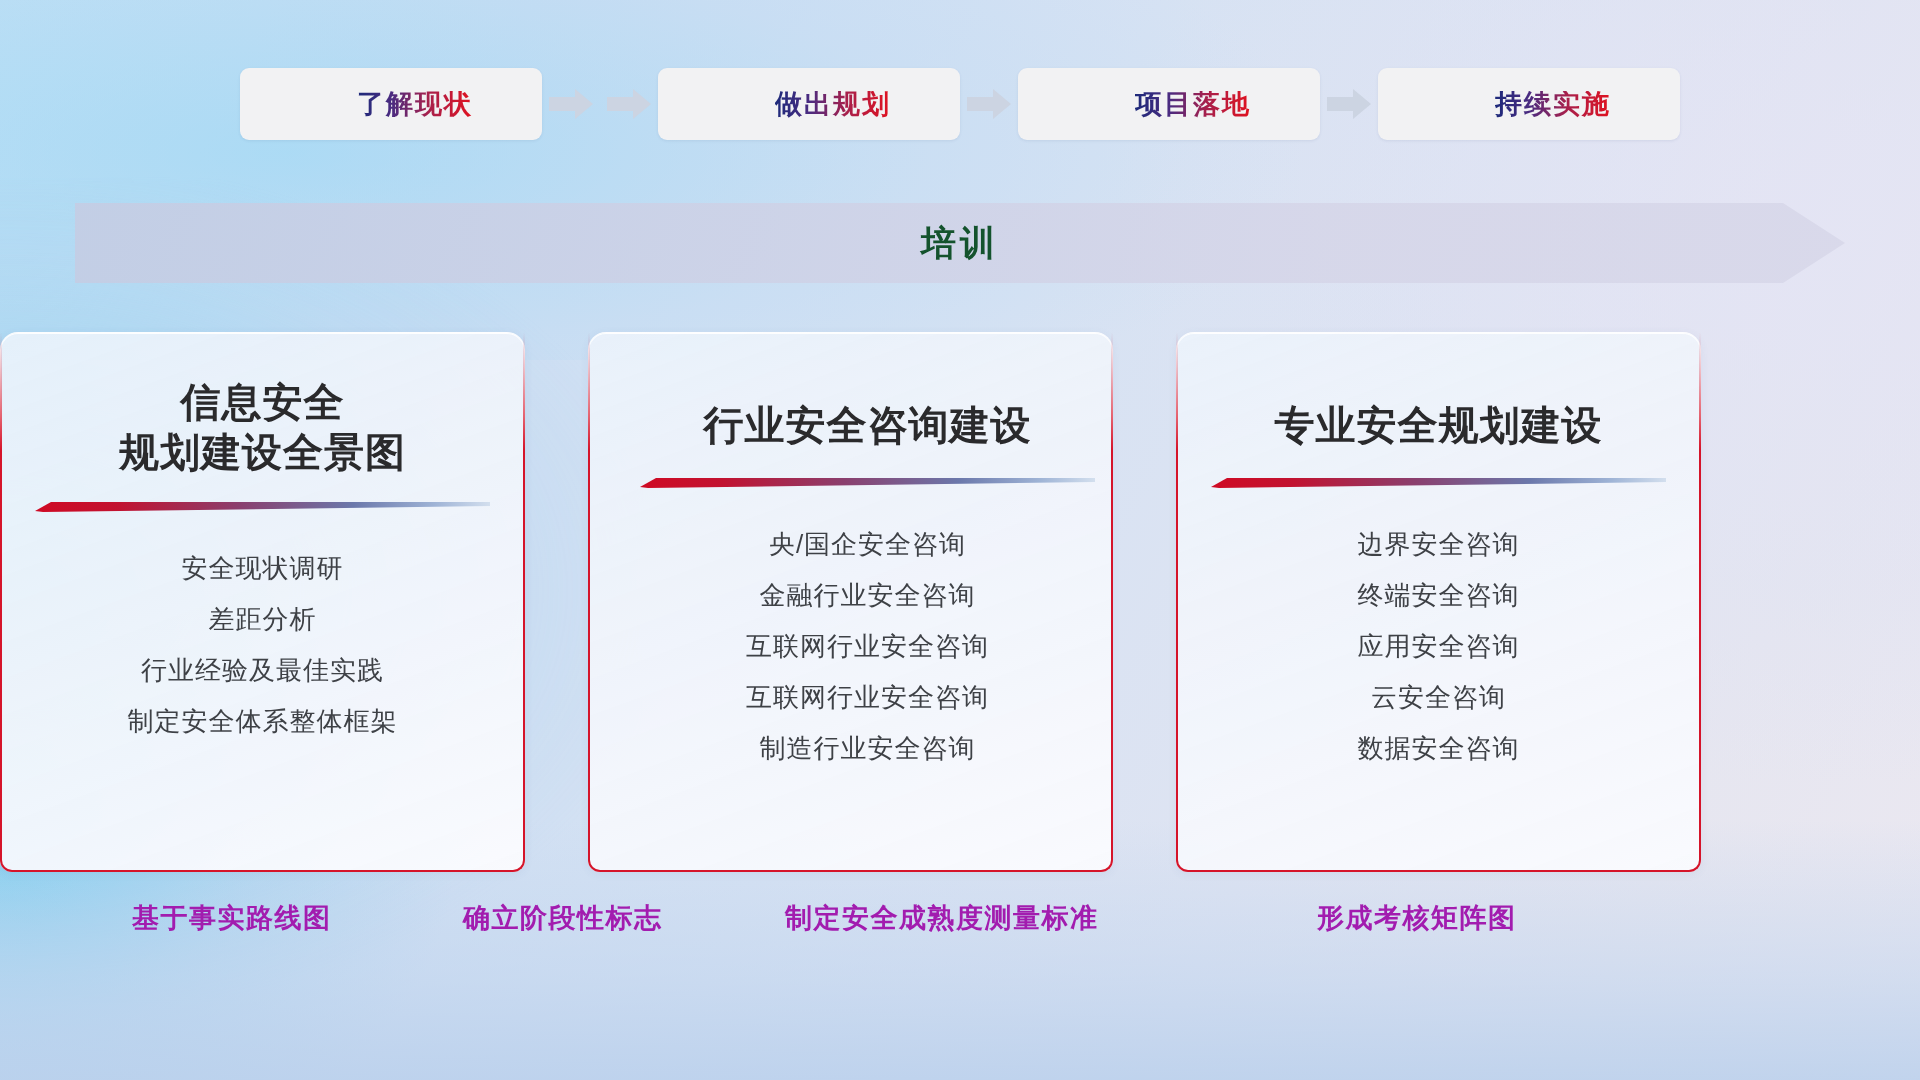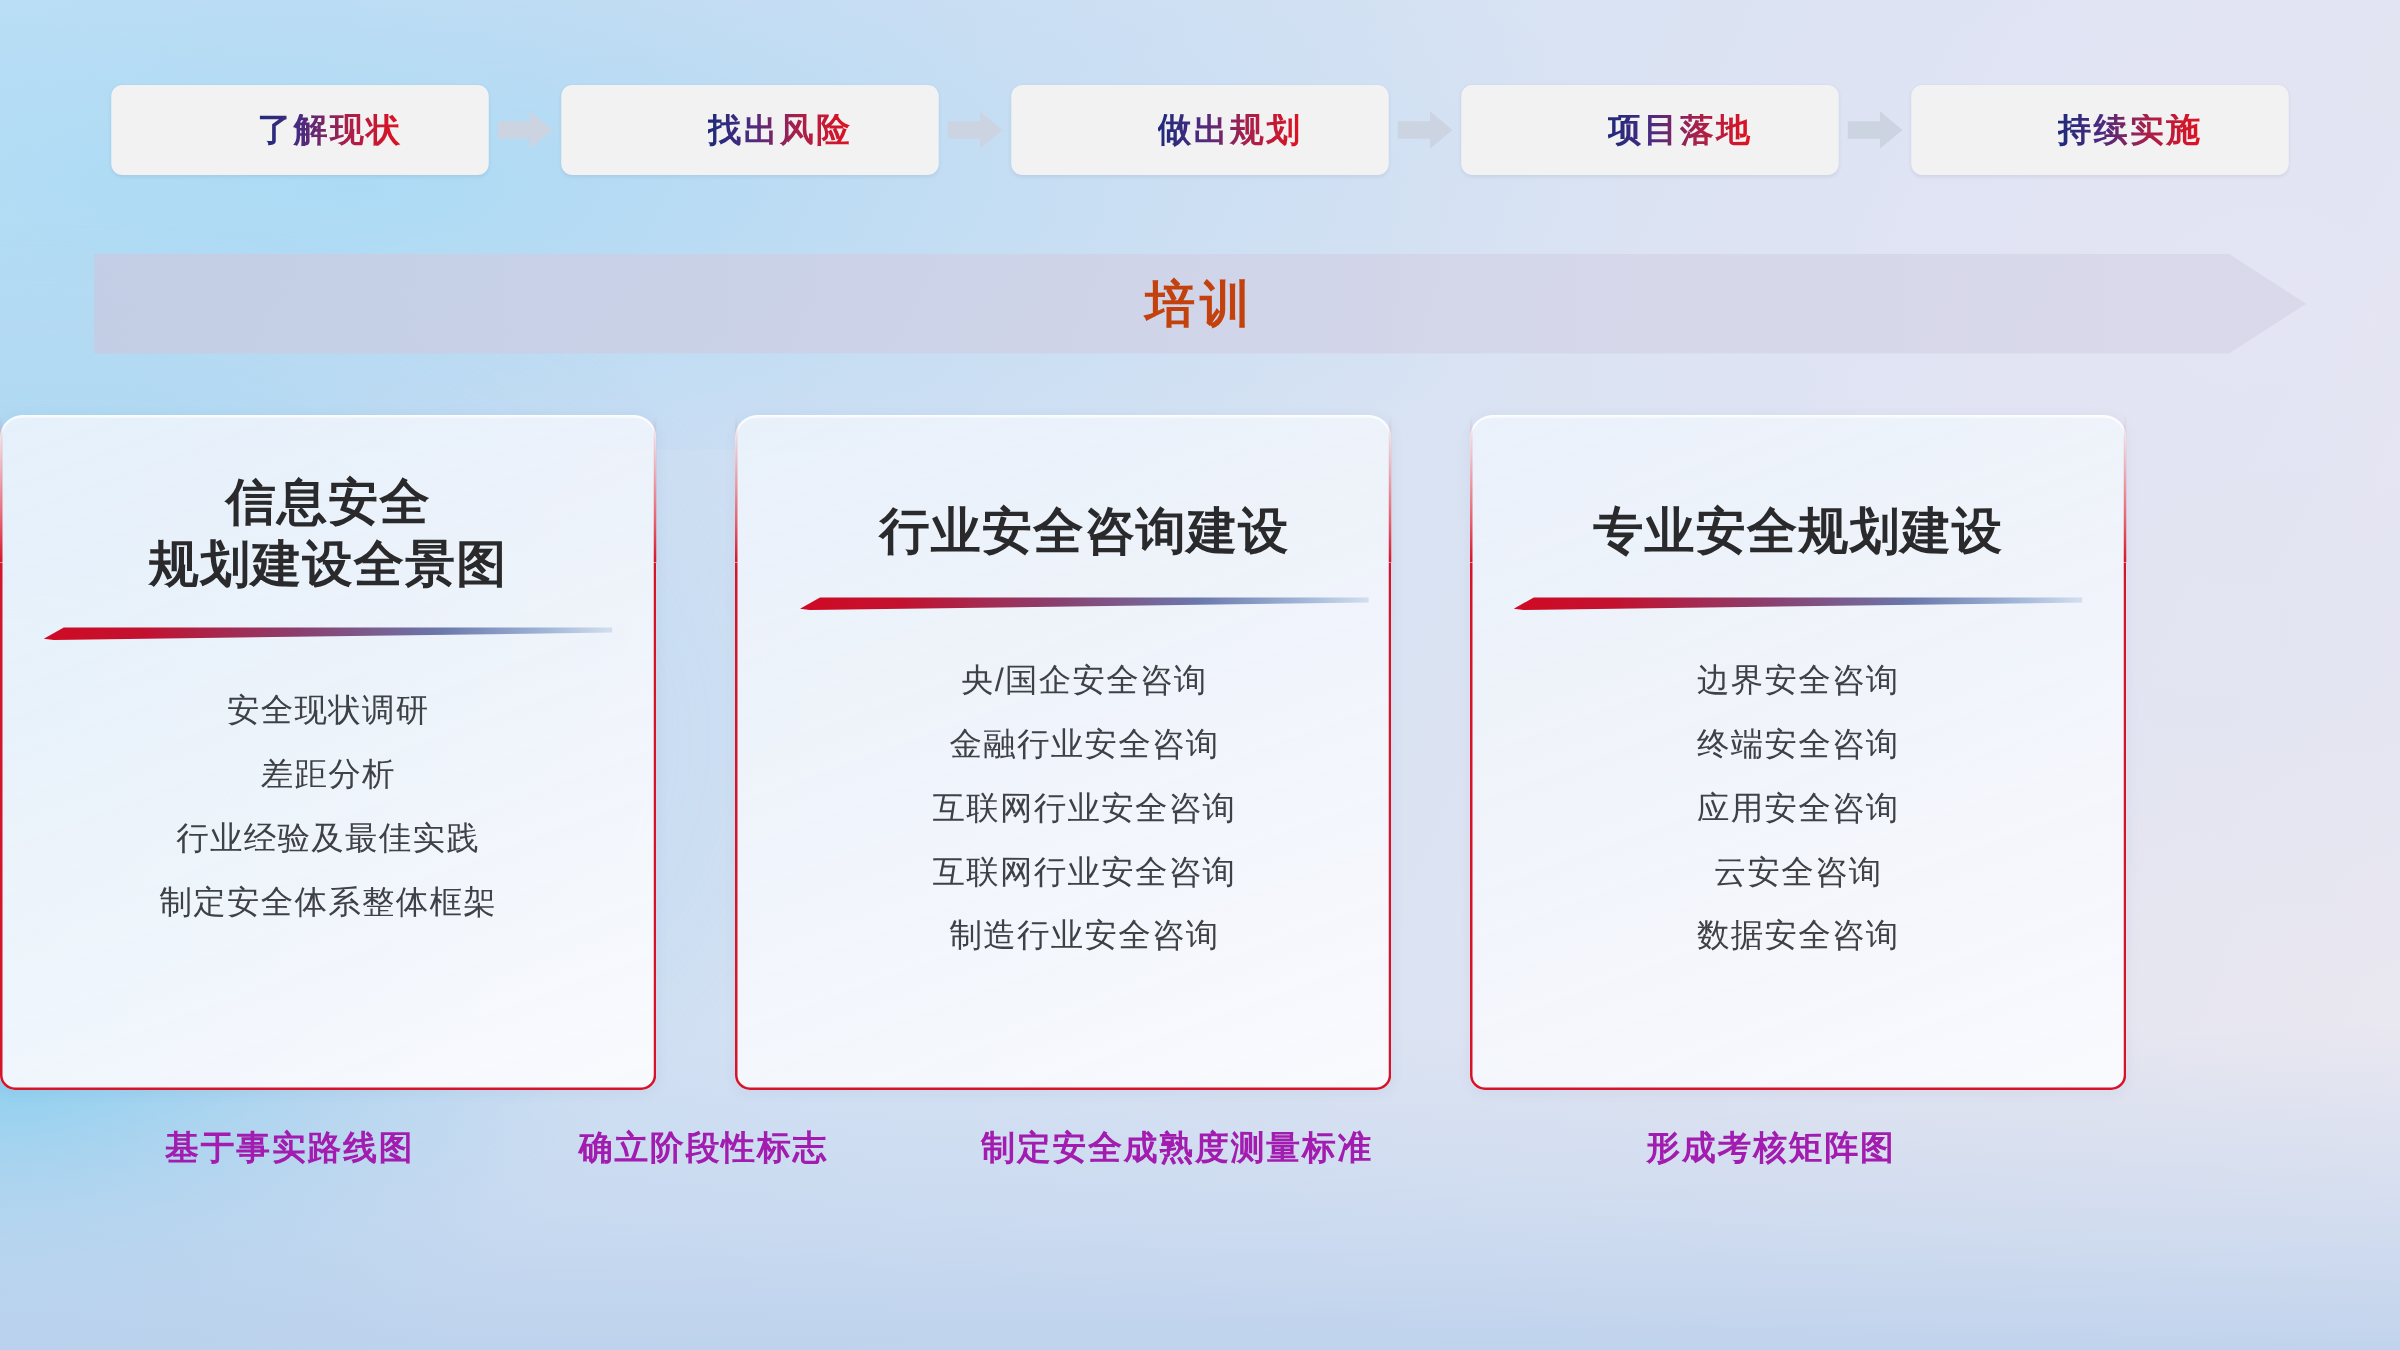--- a/index.html
+++ b/index.html
@@ -81,21 +81,21 @@
   #banner-shape{
     position:absolute; inset:0;
     background:linear-gradient(to right, rgba(196,205,228,0.92) 0%, rgba(205,209,230,0.88) 35%, rgba(213,213,232,0.85) 70%, rgba(214,214,232,0.80) 100%);
     -webkit-clip-path:polygon(0 0, calc(100% - 62px) 0, 100% 50%, calc(100% - 62px) 100%, 0 100%);
     clip-path:polygon(0 0, calc(100% - 62px) 0, 100% 50%, calc(100% - 62px) 100%, 0 100%);
   }
   #banner-title{
     position:absolute; inset:0;
     display:flex; align-items:center; justify-content:center;
     padding-right:48px;
-    font-size:40px; font-weight:bold; color:#c2410c; letter-spacing:4px;padding-left:48px;
+    font-size:35px; font-weight:bold; color:#14532d; letter-spacing:4px;padding-left:48px;
   }
 
   
   #cards{
     position:absolute; left:0; top:332px; width:1920px; height:540px;
     display:flex; justify-content:flex-start; align-items:flex-start;
     gap:63px;
   }
   .card{
     width:525px; height:540px;
@@ -179,23 +179,20 @@
 
     <div class="step-box">
       <span class="step-label">了解现状</span>
     </div>
     <div class="step-arrow">
       <svg width="44" height="30" viewBox="0 0 44 30">
           <path d="M0 8 H26 V0 L44 15 L26 30 V22 H0 Z" fill="#ccd4e2"></path>
         </svg>
     </div>
 
-    <div class="step-box">
-      <span class="step-label">找出风险</span>
-    </div>
     <div class="step-arrow">
       <svg width="44" height="30" viewBox="0 0 44 30">
           <path d="M0 8 H26 V0 L44 15 L26 30 V22 H0 Z" fill="#ccd4e2"></path>
         </svg>
     </div>
 
     <div class="step-box">
       <span class="step-label">做出规划</span>
     </div>
     <div class="step-arrow">

